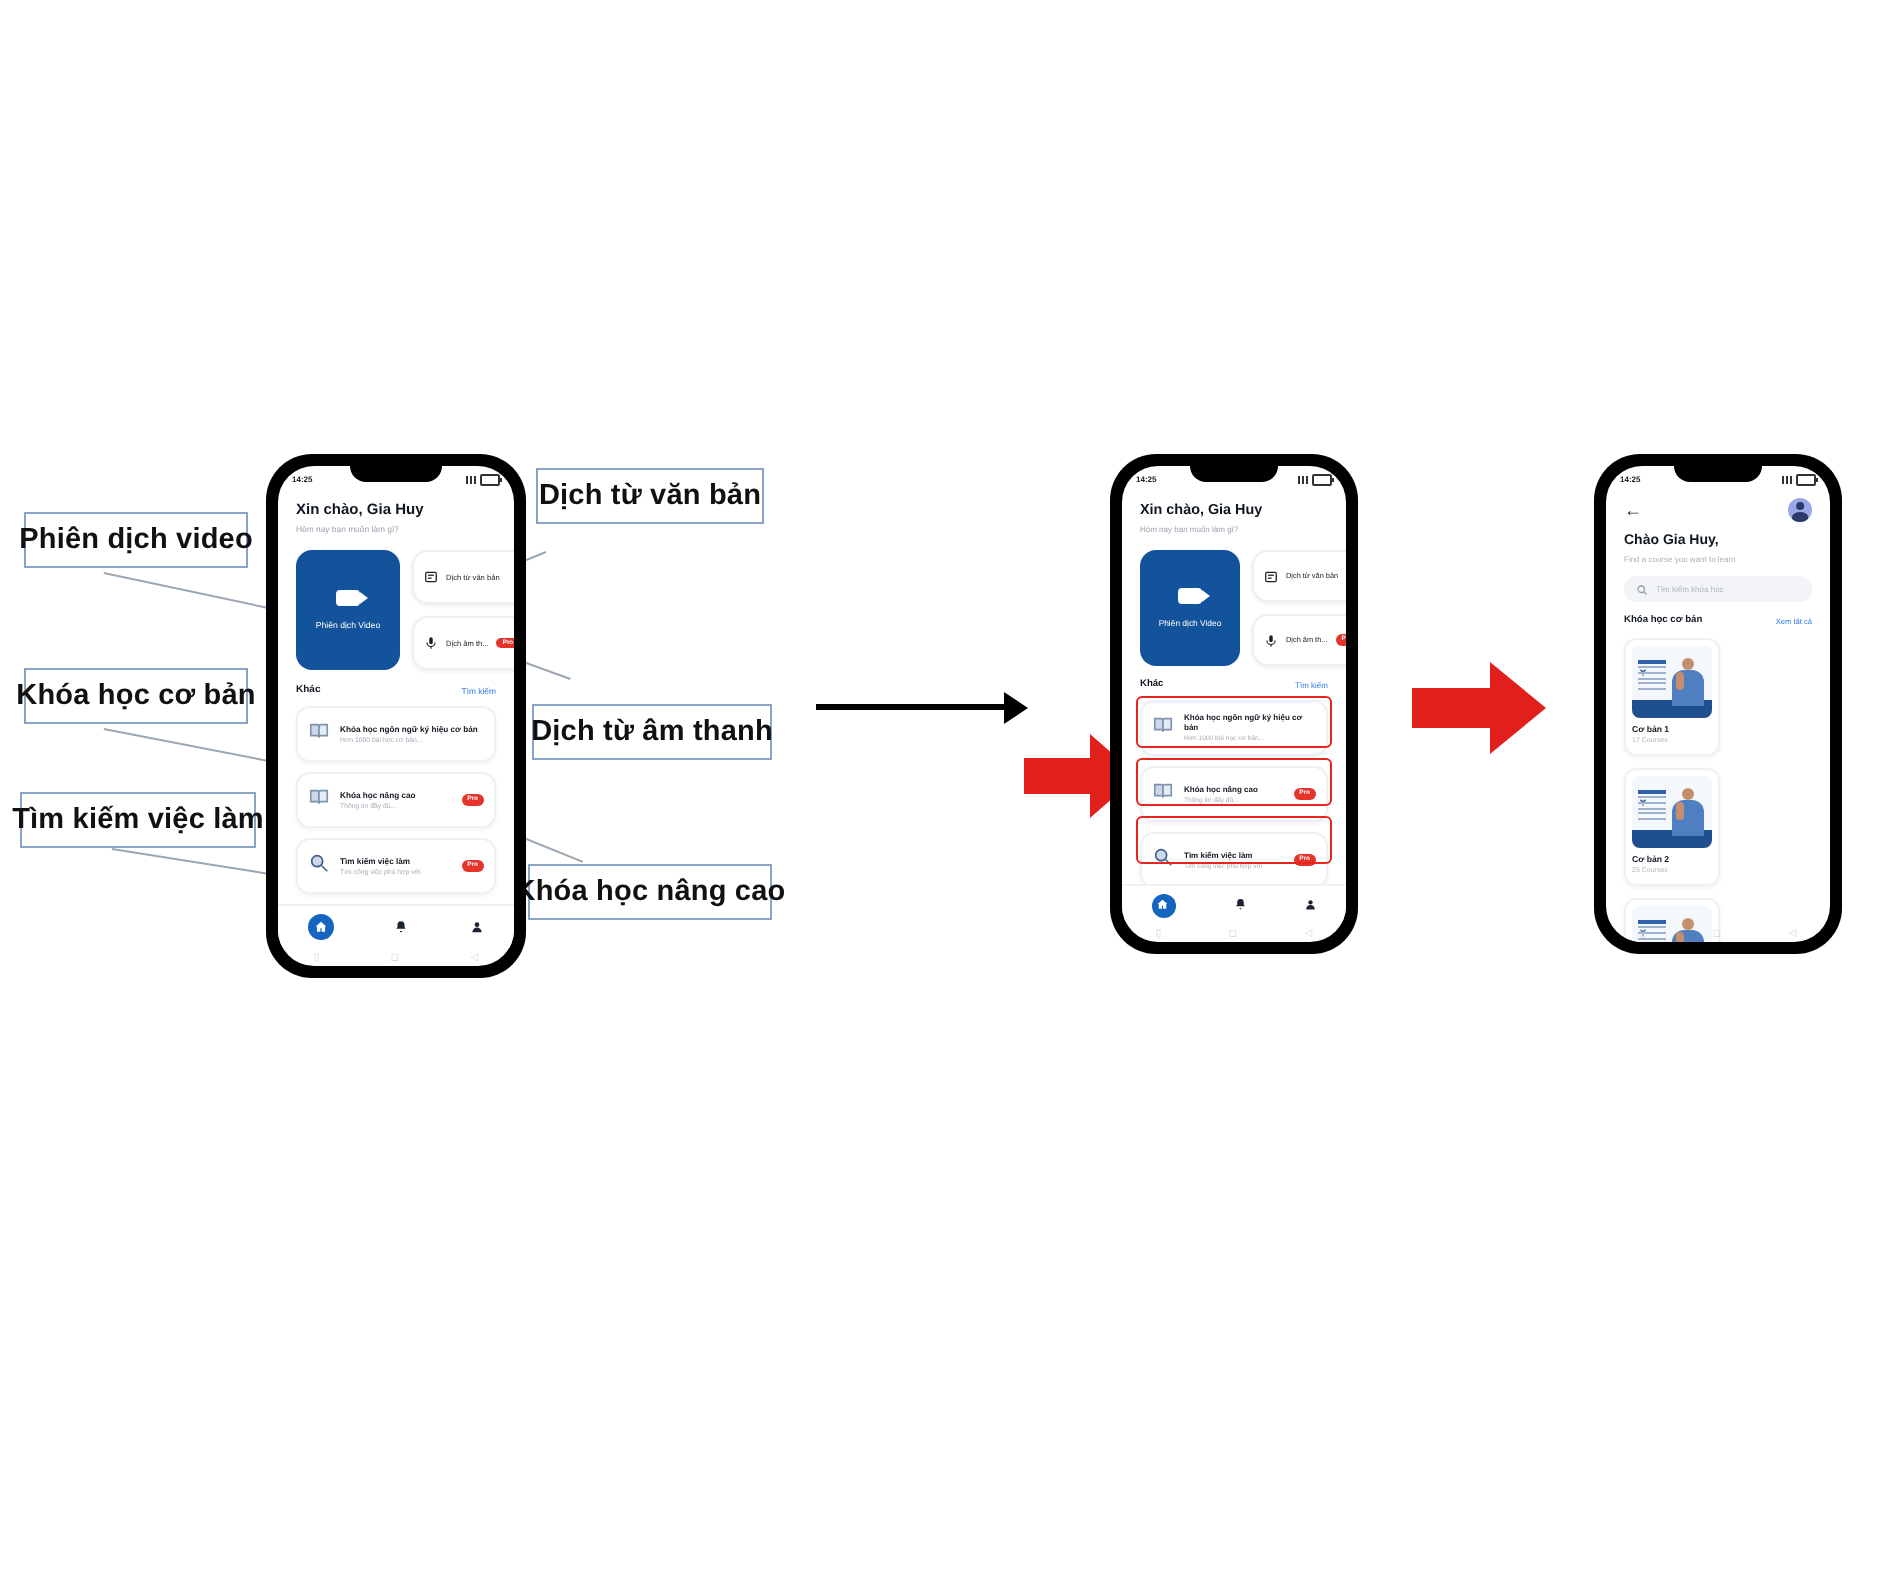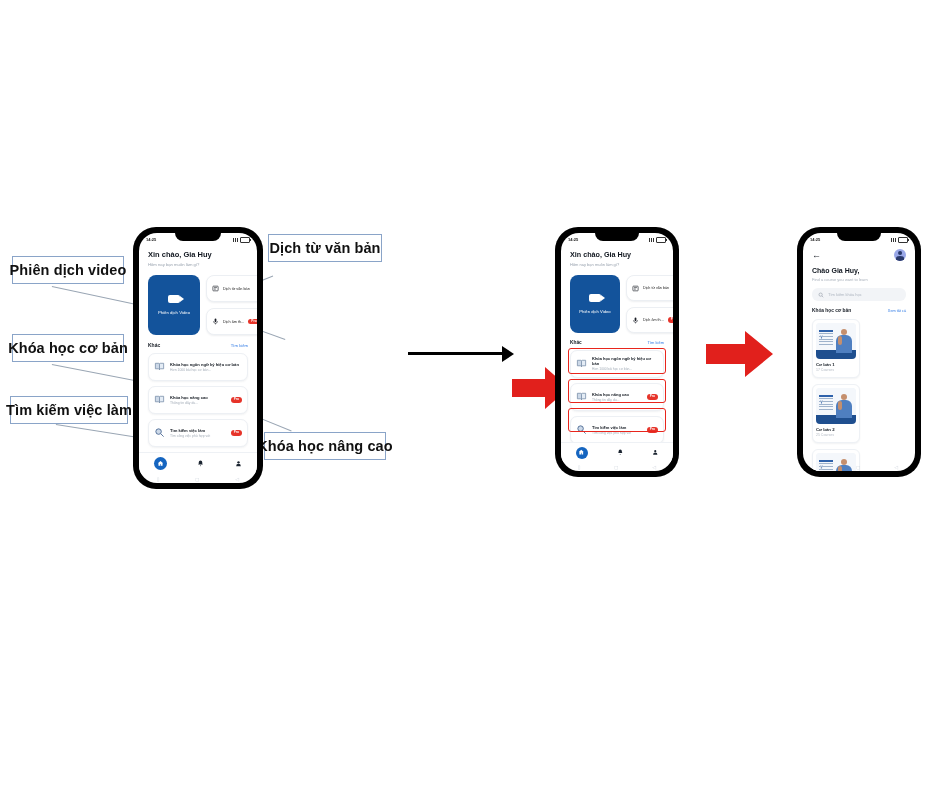--- a/index.html
+++ b/index.html
@@ -194,20 +194,23 @@
     <span>Tìm kiếm việc làm</span>
   </div>
 
   <div class="leader" style="left:52px;top:286px;width:96px;transform:rotate(12deg);"></div>
   <div class="leader" style="left:52px;top:364px;width:104px;transform:rotate(11deg);"></div>
   <div class="leader" style="left:56px;top:424px;width:98px;transform:rotate(9deg);"></div>
 
   <div class="callout" style="left:268px;top:234px;width:114px;height:28px;">
     <span>Dịch từ văn bản</span>
   </div>
+  <div class="callout" style="left:266px;top:352px;width:120px;height:28px;">
+    <span>Dịch từ âm thanh</span>
+  </div>
   <div class="callout" style="left:264px;top:432px;width:122px;height:28px;">
     <span>Khóa học nâng cao</span>
   </div>
 
   <div class="leader" style="left:232px;top:292px;width:44px;transform:rotate(-22deg);"></div>
   <div class="leader" style="left:244px;top:324px;width:44px;transform:rotate(20deg);"></div>
   <div class="leader" style="left:236px;top:408px;width:60px;transform:rotate(22deg);"></div>
 
   <div class="phone" style="left:134px;top:228px;width:128px;height:260px;">
     <div class="screen">

